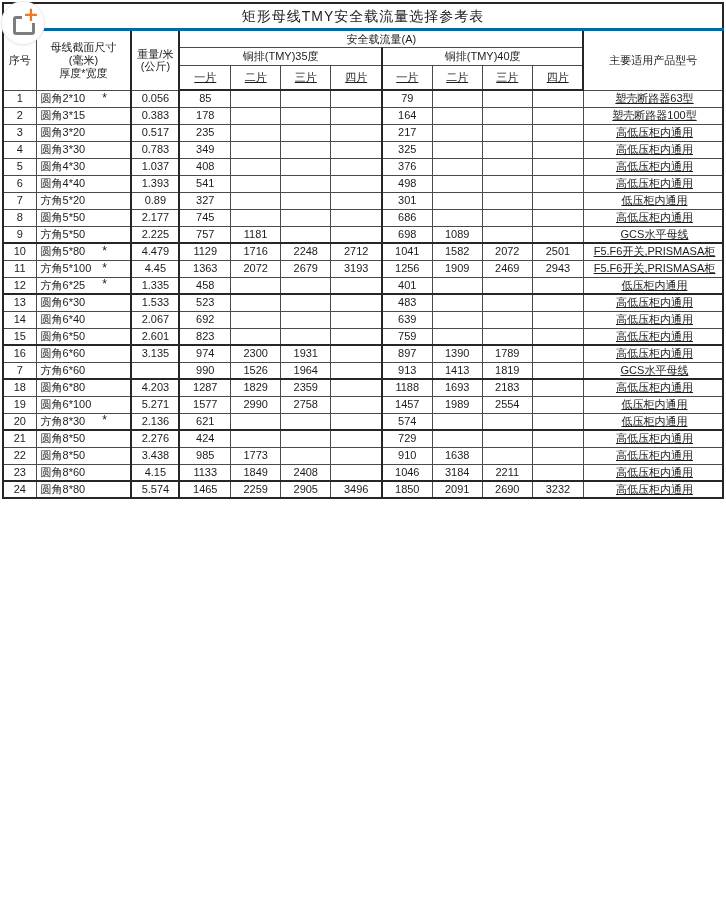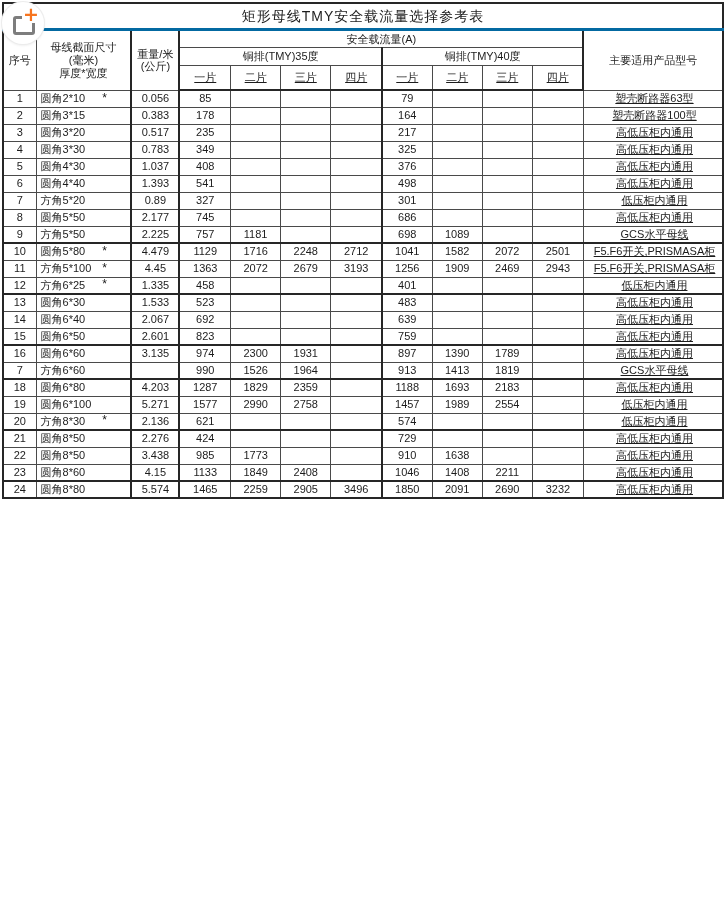--- a/index.html
+++ b/index.html
@@ -520,21 +520,21 @@
           <span>圆角8*60</span>
           <span class="star"></span>
         </span>
       </td>
       <td class="v-thick">4.15</td>
       <td class="v-thick">1133</td>
       <td>1849</td>
       <td>2408</td>
       <td></td>
       <td class="v-thick">1046</td>
-      <td>1408</td>
+      <td>3184</td>
       <td>2211</td>
       <td></td>
       <td class="cell-product">高低压柜内通用</td>
     </tr>
         <tr class="thick-top">
       <td>24</td>
       <td class="cell-size">
         <span class="size-wrap">
           <span>圆角8*80</span>
           <span class="star"></span>

